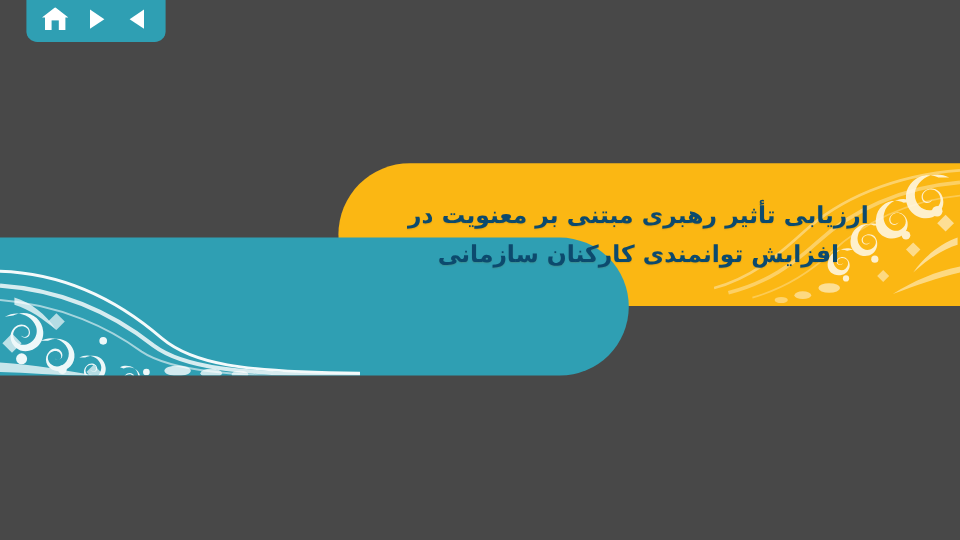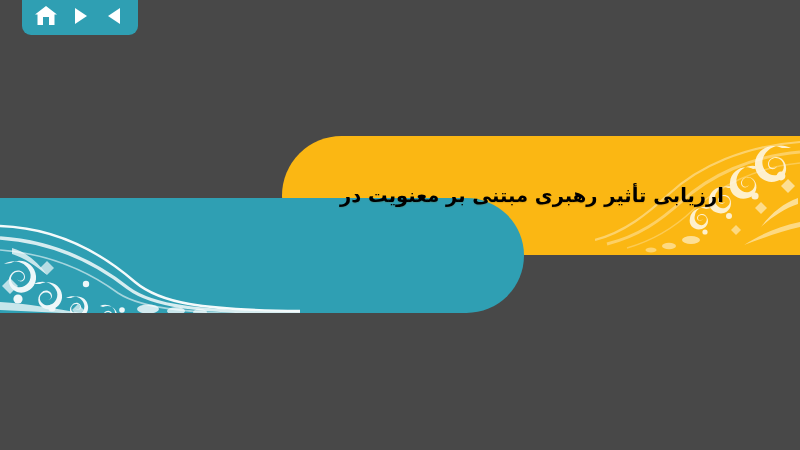--- a/index.html
+++ b/index.html
@@ -75,21 +75,21 @@
     display: flex;
     flex-direction: column;
     align-items: center;
     justify-content: center;
     gap: 2px;
     padding-right: 18px;
     box-sizing: border-box;
     z-index: 3;
   }
   .title-line {
-    color: #000000;
+    color: #0c4a6e;
     font-size: 19.5px;
     line-height: 30px;
     font-weight: 700;
     direction: rtl;
     text-align: center;
     white-space: nowrap;
     letter-spacing: 0px;
     text-shadow: 0 1px 1px rgba(120,80,0,0.18);
   }
 
@@ -200,17 +200,18 @@
         <path d="M203,62 c-14,5 -27,15 -37,29 c11,-10 24,-19 37,-23 z" opacity="0.7"></path>
         <path d="M205,86 c-20,4 -39,12 -56,23 c19,-7 38,-14 56,-18 z" opacity="0.6"></path>
         <ellipse cx="96" cy="104" rx="9" ry="4" opacity="0.7"></ellipse>
         <ellipse cx="74" cy="110" rx="7" ry="3.2" opacity="0.6"></ellipse>
         <ellipse cx="56" cy="114" rx="5.5" ry="2.6" opacity="0.5"></ellipse>
       </g>
     </svg>
 
     <div id="title-block">
       <div class="title-line">ارزیابی تأثیر رهبری مبتنی بر معنویت در</div>
+      <div class="title-line">افزایش توانمندی کارکنان سازمانی</div>
     </div>
 
   </div>
 
 </div>
 
 </body></html>

